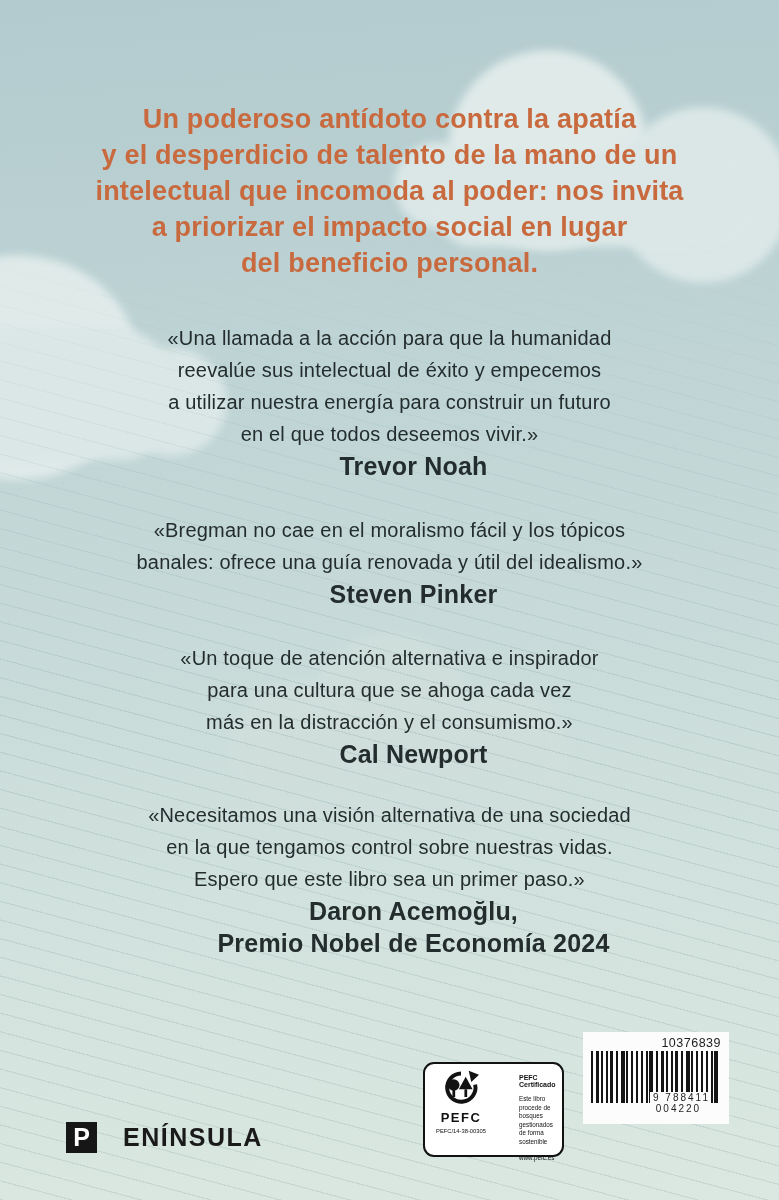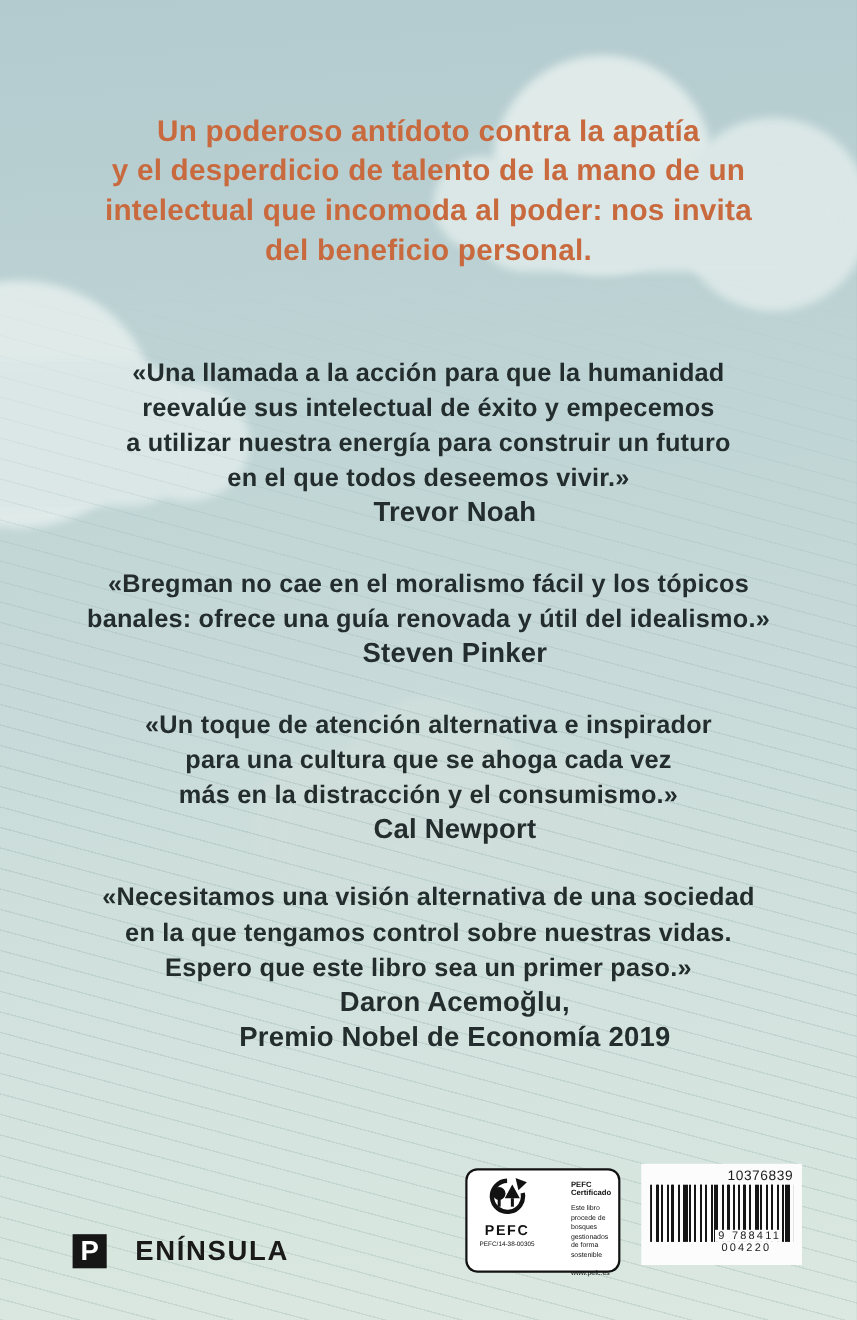--- a/index.html
+++ b/index.html
@@ -21,21 +21,21 @@
     -webkit-mask-image:linear-gradient(to bottom,transparent 0 20%,rgba(0,0,0,.55) 38%,#000 58%);
     mask-image:linear-gradient(to bottom,transparent 0 20%,rgba(0,0,0,.55) 38%,#000 58%);
   }
   
   .tagline{
     position:absolute;top:76px;left:0;width:100%;text-align:center;
     color:#c8693e;font-size:27px;font-weight:700;line-height:36px;letter-spacing:.2px;margin-top:25px;
   }
   
   .quote{position:absolute;left:0;width:100%;text-align:center;color:#242d2d;}
-  .quote .qline{font-size:23px;font-weight:700;line-height:32px;letter-spacing:.2px;}
+  .quote .qline{font-size:20px;font-weight:400;line-height:32px;letter-spacing:.2px;}
   .quote .qname{font-size:25px;font-weight:bold;line-height:32px;letter-spacing:.2px;padding-left:48px;}
   .q1{top:322px}.q2{top:514px}.q3{top:642px}.q4{top:799px}
   
   .publisher{position:absolute;left:66px;top:1122px;display:flex;align-items:center;gap:2px;}
   .pub-box{width:31px;height:31px;background:#161616;display:flex;align-items:center;justify-content:center;}
   .pub-initial{color:#ffffff;font-size:25px;font-weight:bold;line-height:1;}
   .pub-rest{font-size:25px;font-weight:bold;color:#1a1a1a;letter-spacing:1.5px;line-height:1;margin-left:24px;}
   
   .pefc{
     position:absolute;left:423px;top:1062px;width:141px;height:95px;box-sizing:border-box;
@@ -44,21 +44,21 @@
   }
   .pefc-left{width:58px;display:flex;flex-direction:column;align-items:center;}
   .pefc-word{font-weight:bold;font-size:13px;letter-spacing:1.5px;margin-top:0px;}
   .pefc-code{font-size:5.8px;margin-top:3px;white-space:nowrap;}
   .pefc-right{flex:1;padding-left:5px;font-size:6.3px;text-align:left;}
   .pefc-title{font-weight:bold;font-size:7px;margin-top:4px;}
   .pefc-body{margin-top:7px;line-height:8.5px;}
   .pefc-url{margin-top:8px;}
   
   .barcode{
-    position:absolute;left:583px;top:1058px;width:146px;height:92px;box-sizing:border-box;
+    position:absolute;left:583px;top:1032px;width:146px;height:92px;box-sizing:border-box;
     background:#fcfcfc;padding:4px 8px 0 8px;text-align:center;color:#1d1d1d;
   }
   .bc-num{text-align:right;font-size:12.5px;letter-spacing:.5px;}
   .bc-bars{
     height:52px;margin-top:1px;
     background:
       repeating-linear-gradient(90deg,transparent 0 6px,#141414 6px 8px,transparent 8px 13px),
       repeating-linear-gradient(90deg,#141414 0 2px,transparent 2px 5px);
   }
   .bc-isbn{position:relative;margin-top:-11px;font-size:10px;letter-spacing:2px;padding-left:48px;}
@@ -79,20 +79,21 @@
   <div class="cloud faint" style="left:312px;top:634px;width:158px;height:148px;"></div>
   <div class="cloud faint" style="left:230px;top:682px;width:142px;height:136px;"></div>
   <div class="cloud faint" style="left:438px;top:690px;width:132px;height:128px;"></div>
   <div class="cloud faint pill" style="left:255px;top:705px;width:305px;height:108px;"></div>
   <div class="texture"></div>
 
   <div class="tagline">
     <div>Un poderoso antídoto contra la apatía</div>
     <div>y el desperdicio de talento de la mano de un</div>
     <div>intelectual que incomoda al poder: nos invita</div>
+    <div>a priorizar el impacto social en lugar</div>
     <div>del beneficio personal.</div>
   </div>
 
   <section class="quote q1">
     <div class="qline">«Una llamada a la acción para que la humanidad</div>
     <div class="qline">reevalúe sus intelectual de éxito y empecemos</div>
     <div class="qline">a utilizar nuestra energía para construir un futuro</div>
     <div class="qline">en el que todos deseemos vivir.»</div>
     <div class="qname">Trevor Noah</div>
   </section>
@@ -108,21 +109,21 @@
     <div class="qline">para una cultura que se ahoga cada vez</div>
     <div class="qline">más en la distracción y el consumismo.»</div>
     <div class="qname">Cal Newport</div>
   </section>
 
   <section class="quote q4">
     <div class="qline">«Necesitamos una visión alternativa de una sociedad</div>
     <div class="qline">en la que tengamos control sobre nuestras vidas.</div>
     <div class="qline">Espero que este libro sea un primer paso.»</div>
     <div class="qname">Daron Acemoğlu,</div>
-    <div class="qname">Premio Nobel de Economía 2019</div>
+    <div class="qname">Premio Nobel de Economía 2024</div>
   </section>
 
   <div class="publisher">
     <span class="pub-box">
       <span class="pub-initial">P</span>
     </span>
     <span class="pub-rest">ENÍNSULA</span>
   </div>
 
   <div class="pefc">

